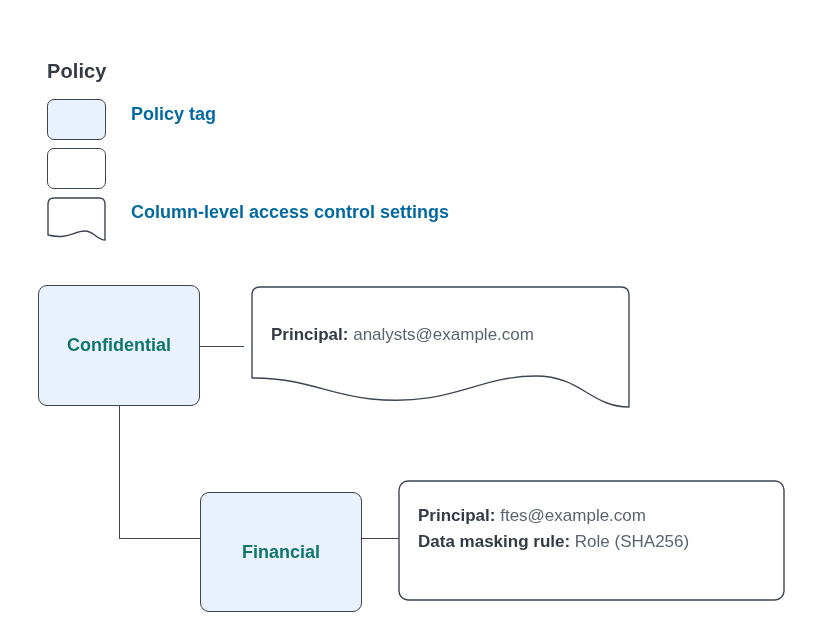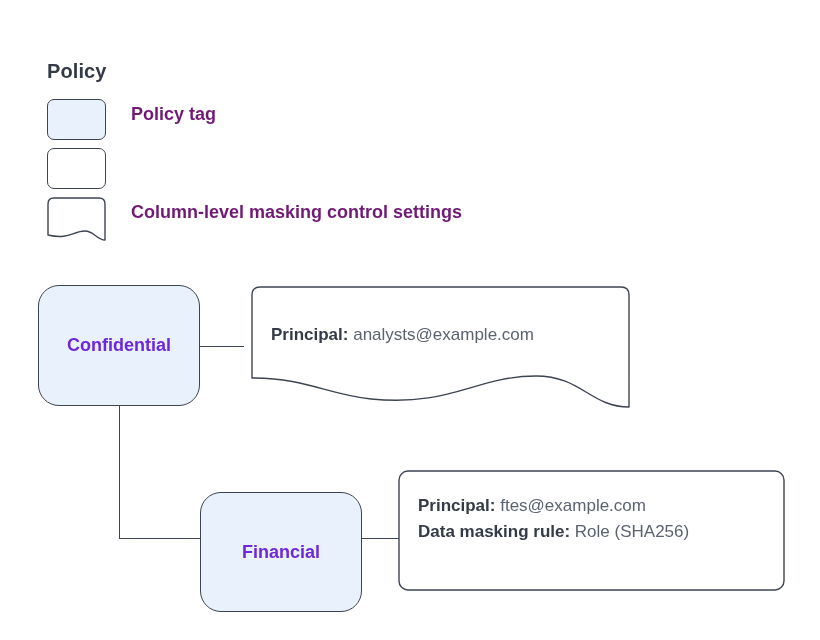--- a/index.html
+++ b/index.html
@@ -34,21 +34,21 @@
     letter-spacing: .1px;
     color: #343b47;
     white-space: nowrap;
   }
 
   .legend-row-label {
     position: absolute;
     left: 131px;
     font-size: 18px;
     font-weight: bold;
-    color: #701a75;
+    color: #0369a1;
     white-space: nowrap;
   }
   .legend-row-label.r0 { top: 104px; }
   .legend-row-label.r1 { top: 153px; }
   .legend-row-label.r2 { top: 202px; }
 
   .swatch {
     position: absolute;
     left: 47px;
     width: 59px;
@@ -74,27 +74,27 @@
     background: transparent;
   }
   .swatch.sw2 svg { display: block; overflow: visible; }
 
   
   .node {
     position: absolute;
     box-sizing: border-box;
     background: #e9f1fd;
     border: 1.5px solid #3d4451;
-    border-radius: 21px;
+    border-radius: 9px;
     display: flex;
     align-items: center;
     justify-content: center;
     font-size: 18px;
     font-weight: bold;
-    color: #6d28d9;
+    color: #0f766e;
     white-space: nowrap;
   }
   .node.confidential {
     left: 38px;  top: 285px;
     width: 162px; height: 121px;
   }
   .node.financial {
     left: 200px; top: 480px;
     width: 162px; height: 120px; margin-top: 12px;
   }
@@ -126,21 +126,21 @@
   .detail-card.wavy {
     left: 251px; top: 286px;
     width: 310px; height: 122px;
   }
   .detail-card.wavy .card-text {
     left: 20px; top: 36px;
   }
 
   
   .detail-card.plain {
-    left: 398px; top: 470px;
+    left: 398px; top: 480px;
     width: 387px; height: 122px;
   }
   .detail-card.plain .card-text {
     left: 20px; top: 23px;
   }
 
   
   .edge {
     position: absolute;
     background: #3d4451;
@@ -169,21 +169,21 @@
   <div class="swatch sw1"></div>
 
   <div class="swatch sw2">
     <svg width="59" height="44" viewBox="0 0 59 44" xmlns="http://www.w3.org/2000/svg">
       <path d="M 7,1 L 52,1 Q 58,1 58,7 L 58,43
                C 50,43 47,34 38,34
                C 26,34 22,43 1,38
                L 1,7 Q 1,1 7,1 Z" fill="#ffffff" stroke="#3d4451" stroke-width="1.4" stroke-linejoin="round" stroke-linecap="round"></path>
     </svg>
   </div>
-  <div class="legend-row-label r2">Column-level masking control settings</div>
+  <div class="legend-row-label r2">Column-level access control settings</div>
 
   <div class="edge h e-conf-card"></div>
   <div class="edge v e-conf-down"></div>
   <div class="edge h e-down-fin"></div>
   <div class="edge h e-fin-card"></div>
 
   <div class="node confidential">
     <span>Confidential</span>
   </div>
 

